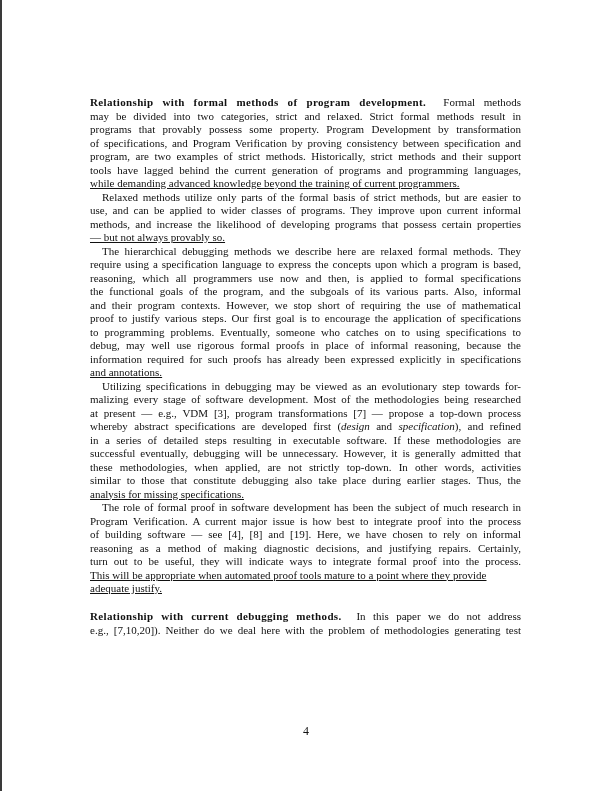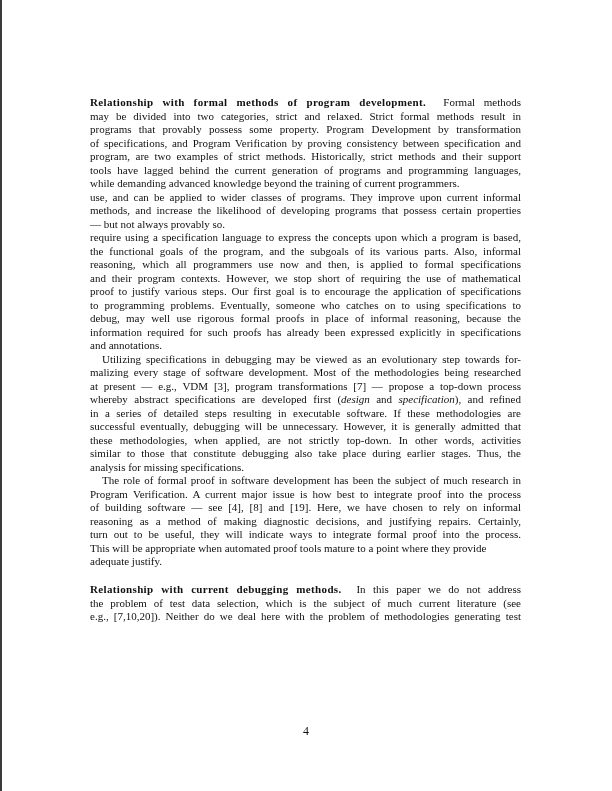--- a/index.html
+++ b/index.html
@@ -33,20 +33,21 @@
     .line {
       height: 13.5px;
       line-height: 13.5px;
       white-space: nowrap;
       text-align: justify;
       text-align-last: justify;
       overflow: visible;
     }
     .line.last {
       text-align-last: left;
+      text-decoration: underline;
     }
     .line.indent {
       padding-left: 12px;
     }
     .line.heading-line .heading {
       font-weight: bold;
       letter-spacing: 0.35px;
     }
     .section-gap {
       height: 14.5px;
@@ -70,26 +71,28 @@
 
 <div class="page">
   <div id="section-0">
       <div class="line heading-line"><span class="heading">Relationship with formal methods of program development.</span>&nbsp;&nbsp;<span>Formal methods</span></div>
       <div class="line"><span>may be divided into two categories, strict and relaxed.  Strict formal methods result in</span></div>
       <div class="line"><span>programs that provably possess some property.  Program Development by transformation</span></div>
       <div class="line"><span>of specifications, and Program Verification by proving consistency between specification and</span></div>
       <div class="line"><span>program, are two examples of strict methods.  Historically, strict methods and their support</span></div>
       <div class="line"><span>tools have lagged behind the current generation of programs and programming languages,</span></div>
       <div class="line last"><span>while demanding advanced knowledge beyond the training of current programmers.</span></div>
+      <div class="line indent"><span>Relaxed methods utilize only parts of the formal basis of strict methods, but are easier to</span></div>
       <div class="line"><span>use, and can be applied to wider classes of programs.  They improve upon current informal</span></div>
       <div class="line"><span>methods, and increase the likelihood of developing programs that possess certain properties</span></div>
       <div class="line last"><span>— but not always provably so.</span></div>
+      <div class="line indent"><span>The hierarchical debugging methods we describe here are relaxed formal methods.  They</span></div>
       <div class="line"><span>require using a specification language to express the concepts upon which a program is based,</span></div>
+      <div class="line"><span>reasoning, which all programmers use now and then, is applied to formal specifications</span></div>
       <div class="line"><span>the functional goals of the program, and the subgoals of its various parts.  Also, informal</span></div>
-      <div class="line"><span>reasoning, which all programmers use now and then, is applied to formal specifications</span></div>
       <div class="line"><span>and their program contexts.  However, we stop short of requiring the use of mathematical</span></div>
       <div class="line"><span>proof to justify various steps.  Our first goal is to encourage the application of specifications</span></div>
       <div class="line"><span>to programming problems.  Eventually, someone who catches on to using specifications to</span></div>
       <div class="line"><span>debug, may well use rigorous formal proofs in place of informal reasoning, because the</span></div>
       <div class="line"><span>information required for such proofs has already been expressed explicitly in specifications</span></div>
       <div class="line last"><span>and annotations.</span></div>
       <div class="line indent"><span>Utilizing specifications in debugging may be viewed as an evolutionary step towards for-</span></div>
       <div class="line"><span>malizing every stage of software development.  Most of the methodologies being researched</span></div>
       <div class="line"><span>at present — e.g., VDM [3], program transformations [7] — propose a top-down process</span></div>
       <div class="line"><span>whereby abstract specifications are developed first (</span><i>design</i><span> and </span><i>specification</i><span>), and refined</span></div>
@@ -102,18 +105,17 @@
       <div class="line"><span>Program Verification.  A current major issue is how best to integrate proof into the process</span></div>
       <div class="line"><span>of building software — see [4], [8] and [19].  Here, we have chosen to rely on informal</span></div>
       <div class="line"><span>reasoning as a method of making diagnostic decisions, and justifying repairs.  Certainly,</span></div>
       <div class="line"><span>turn out to be useful, they will indicate ways to integrate formal proof into the process.</span></div>
       <div class="line last"><span>This will be appropriate when automated proof tools mature to a point where they provide</span></div>
       <div class="line last"><span>adequate justify.</span></div>
     </div>
   <div class="section-gap"></div>
   <div id="section-1">
       <div class="line heading-line"><span class="heading">Relationship with current debugging methods.</span>&nbsp;&nbsp;<span>In this paper we do not address</span></div>
-      <div class="line"><span>the problem of test data selection, which is the subject of much current literature (see</span></div>
       <div class="line"><span>e.g., [7,10,20]).  Neither do we deal here with the problem of methodologies generating test</span></div>
     </div>
 </div>
 
 <div class="page-number">4</div>
 
 </body></html>

